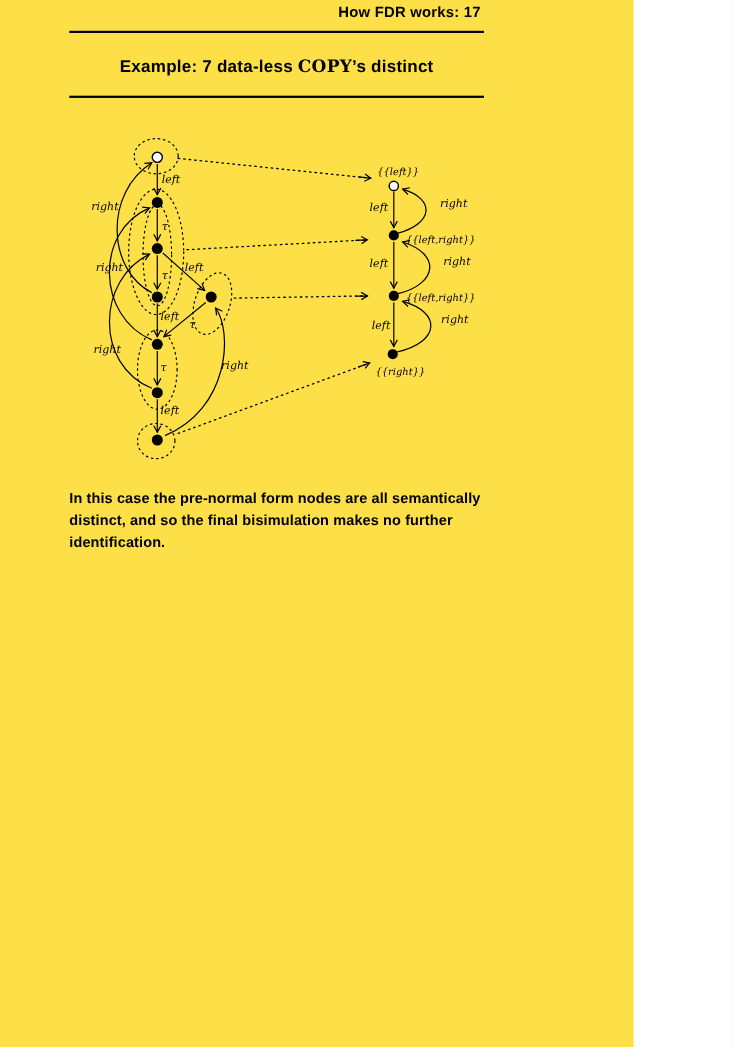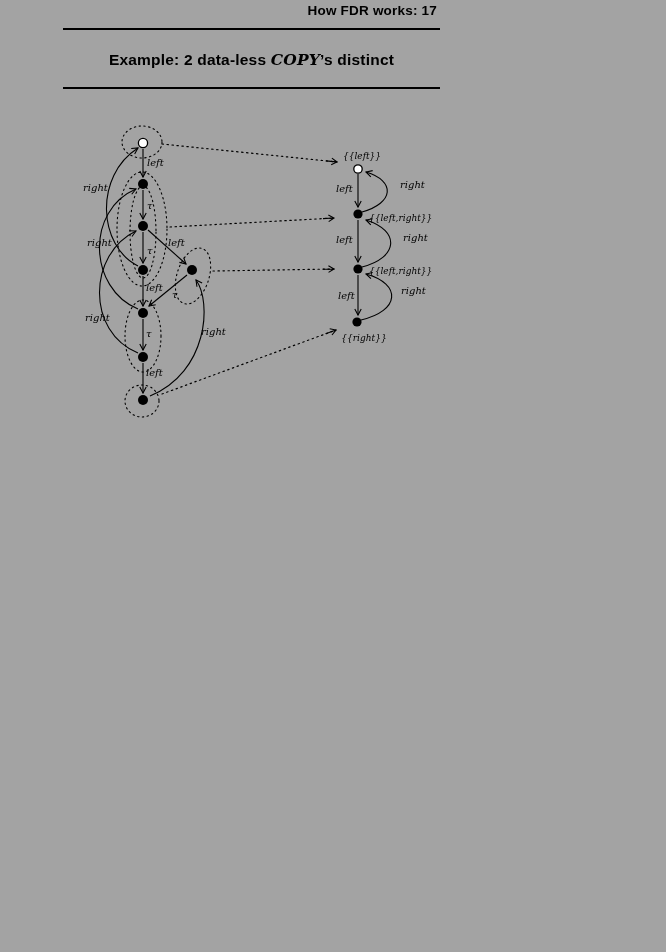--- a/index.html
+++ b/index.html
@@ -1,45 +1,45 @@
 <!DOCTYPE html>
 <html><head>
 <meta charset="utf-8">
 <style>
   html,body{margin:0;padding:0;background:#ffffff;}
-  #page{position:relative;width:666px;height:952px;background:#a3a3a3;overflow:hidden;
+  #page{position:relative;width:576px;height:952px;background:#fde047;overflow:hidden;
         font-family:"Liberation Sans",sans-serif;color:#000;}
   .hdr{position:absolute;left:63px;top:3px;width:374px;text-align:right;
        font-size:13.5px;font-weight:600;letter-spacing:0.2px;}
   .rule{position:absolute;left:63px;width:377px;height:1.5px;background:#000;}
   .rule1{top:28px;}
   .rule2{top:87px;}
   .slidetitle{position:absolute;left:63px;top:50px;width:377px;text-align:center;
        font-size:15.5px;font-weight:700;letter-spacing:0.2px;}
-  .slidetitle .math{font-family:"DejaVu Serif",serif;font-style:italic;font-weight:600;}
+  .slidetitle .math{font-family:"DejaVu Serif",serif;font-weight:600;}
   .bodytext{position:absolute;left:63px;top:443px;width:390px;
        font-size:13.2px;font-weight:600;line-height:20px;letter-spacing:0.1px;}
   svg{position:absolute;left:0;top:0;}
   svg text{font-family:"DejaVu Serif",serif;font-style:italic;fill:#000;}
   .elab{font-size:10px;}
   .nlab{font-size:9px;}
   .edge{stroke:#000;stroke-width:1.1;fill:none;}
   .dots{stroke:#000;stroke-width:1.2;fill:none;stroke-dasharray:1.4 3.6;stroke-linecap:round;}
   .cls{stroke:#000;stroke-width:1.1;fill:none;stroke-dasharray:1.4 3.4;stroke-linecap:round;}
   .nodefill{fill:#000;stroke:none;}
   .nodeopen{fill:#fff;stroke:#000;stroke-width:1.3;}
 </style>
 </head>
 <body>
 
 <div id="page">
 
   <div class="hdr">How FDR works: 17</div>
   <div class="rule rule1"></div>
-  <div class="slidetitle"><span>Example: 2 data-less </span><span class="math">COPY</span><span>’s distinct</span></div>
+  <div class="slidetitle"><span>Example: 7 data-less </span><span class="math">COPY</span><span>’s distinct</span></div>
   <div class="rule rule2"></div>
 
   <svg width="666" height="952" viewBox="0 0 666 952">
     <defs>
       <marker id="v" markerUnits="userSpaceOnUse" markerWidth="16" markerHeight="14" viewBox="-9 -6 16 12" refX="0" refY="0" orient="auto">
         <path d="M-6,-3.2 L0,0 L-6,3.2" fill="none" stroke="#000" stroke-width="1.1"></path>
       </marker>
       <marker id="vd" markerUnits="userSpaceOnUse" markerWidth="26" markerHeight="14" viewBox="-13 -6 26 12" refX="0" refY="0" orient="auto">
         <path d="M-11,0 L-0.8,0 M-5.5,-3.3 L0,0 L-5.5,3.3" fill="none" stroke="#000" stroke-width="1.1"></path>
       </marker>
@@ -128,14 +128,19 @@
       <text class="nlab" x="364" y="341" text-anchor="middle">{{right}}</text>
       <text class="elab" x="336" y="192">left</text>
       <text class="elab" x="336" y="243">left</text>
       <text class="elab" x="338" y="299">left</text>
       <text class="elab" x="400" y="188">right</text>
       <text class="elab" x="403" y="241">right</text>
       <text class="elab" x="401" y="294">right</text>
     </g>
   </svg>
 
+  <div class="bodytext">
+    <div>In this case the pre-normal form nodes are all semantically</div>
+    <div>distinct, and so the final bisimulation makes no further</div>
+    <div>identification.</div>
+  </div>
 
 </div>
 
 </body></html>

